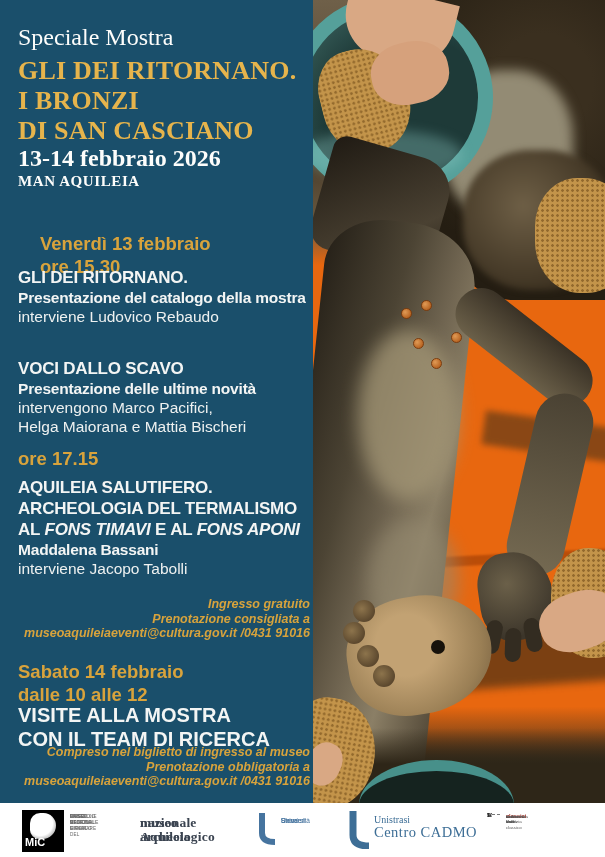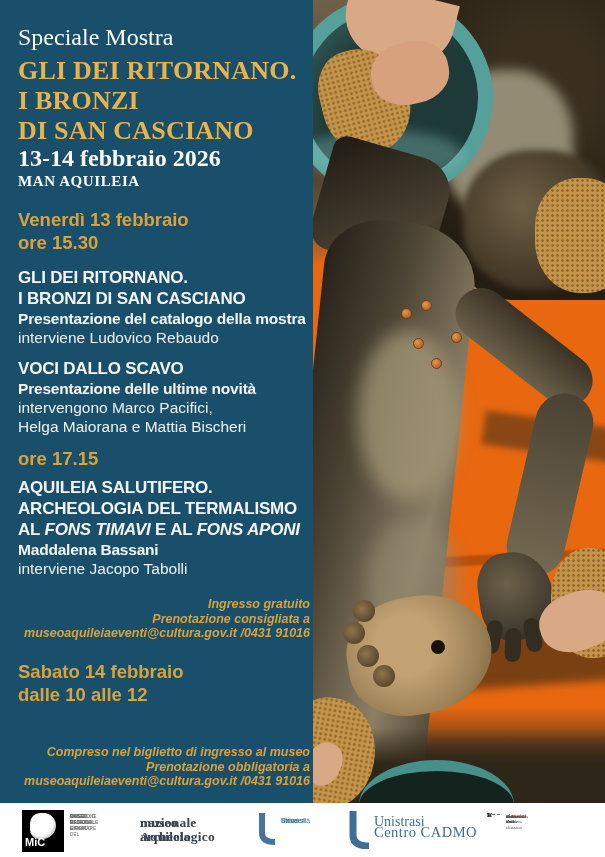--- a/index.html
+++ b/index.html
@@ -16,21 +16,21 @@
   .dates { top:145px; color:#fdfdfb; font-size:24px; font-weight:bold; }
   .venue { top:173px; color:#fdfdfb; font-size:15px; font-weight:bold; letter-spacing:.6px; }
 
   .gold { color:#d8a33c; }
   .ghead { font-size:18.5px; font-weight:bold; line-height:23px; }
   .etitle { color:#f3f5f4; font-size:17px; font-weight:bold; line-height:21px; letter-spacing:-.2px; }
   .esub { color:#f3f5f4; font-size:15.5px; font-weight:bold; line-height:19px; letter-spacing:-.2px; }
   .espk { color:#eef1f0; font-size:15.5px; line-height:19px; }
   .enote { color:#d8a33c; font-size:12.5px; font-weight:bold; font-style:italic; line-height:14.5px;text-align:right; }
 
-  .fri-head { top:208px; }
+  .fri-head { top:232px;margin-left:22px; }
   .event1 { top:267px; }
   .event2 { top:358px; }
   .time2 { top:447px; }
   .event3 { top:477px; }
   .notes1 { top:597px; }
   .sat-head { top:660px; }
   .sat-title { top:703px; color:#f3f5f4; font-size:20px; font-weight:bold; line-height:24px; }
   .notes2 { top:745px; }
   .it { font-style:italic; }
 
@@ -108,21 +108,21 @@
   .mic-label { left:3px; top:26px; color:#fff; font-family:Liberation Sans, sans-serif; font-size:11px;
                font-weight:bold; position:absolute; }
   .mic-text { left:70px; top:11px; font-size:4.6px; line-height:6px; color:#6b6b6b;
               letter-spacing:.2px; text-transform:uppercase; }
   .man-text { left:140px; top:13px; font-family:"Liberation Serif",serif; font-size:13.5px;
               line-height:14px; color:#3a4350; font-weight:600; letter-spacing:.2px; }
   .logo-mark { position:absolute; }
   .siena { left:258px; top:10px; }
   .siena-text { left:281px; top:14px; font-size:6.5px; line-height:7px; color:#46749f; }
   .cadmo { left:349px; top:8px; }
-  .cadmo-text1 { left:374px; top:11px; font-size:14px; color:#3d6e96; font-family:"Liberation Serif",serif; }
+  .cadmo-text1 { left:374px; top:11px; font-size:10px; color:#3d6e96; font-family:"Liberation Serif",serif; }
   .cadmo-text2 { left:374px; top:21px; font-size:14.5px; color:#3d6e96; font-family:"Liberation Serif",serif;
                  letter-spacing:.5px; }
   .iuav { left:487px; top:9px; width:14px; font-family:"Liberation Serif",serif; font-size:7px;
           line-height:6px; color:#222; text-align:center; }
   .iuav-dash { width:13px; border-top:1px dashed #777; margin:1.5px 0; }
   .iuav-text { left:506px; top:11px; font-size:4.4px; line-height:5.4px; color:#555; }
   .iuav-classici { color:#9c2b1f; font-size:5.6px; font-weight:bold; }
 </style>
 </head>
 <body>
@@ -139,21 +139,20 @@
     <div class="blk serif dates">13-14 febbraio 2026</div>
     <div class="blk serif venue">MAN AQUILEIA</div>
 
     <div class="blk gold ghead fri-head">
       <div>Venerdì 13 febbraio</div>
       <div>ore 15.30</div>
     </div>
 
     <div class="blk event1">
       <div class="etitle">GLI DEI RITORNANO.</div>
-      <div class="etitle">I BRONZI DI SAN CASCIANO</div>
       <div class="esub">Presentazione del catalogo della mostra</div>
       <div class="espk">interviene Ludovico Rebaudo</div>
     </div>
 
     <div class="blk event2">
       <div class="etitle">VOCI DALLO SCAVO</div>
       <div class="esub">Presentazione delle ultime novità</div>
       <div class="espk">intervengono Marco Pacifici,</div>
       <div class="espk">Helga Maiorana e Mattia Bischeri</div>
     </div>
@@ -172,20 +171,24 @@
       <div class="enote">Ingresso gratuito</div>
       <div class="enote">Prenotazione consigliata a</div>
       <div class="enote">museoaquileiaeventi@cultura.gov.it /0431 91016</div>
     </div>
 
     <div class="blk gold ghead sat-head">
       <div>Sabato 14 febbraio</div>
       <div>dalle 10 alle 12</div>
     </div>
 
+    <div class="blk sat-title">
+      <div>VISITE ALLA MOSTRA</div>
+      <div>CON IL TEAM DI RICERCA</div>
+    </div>
 
     <div class="blk notes2">
       <div class="enote">Compreso nel biglietto di ingresso al museo</div>
       <div class="enote">Prenotazione obbligatoria a</div>
       <div class="enote">museoaquileiaeventi@cultura.gov.it /0431 91016</div>
     </div>
   </div>
 
   <div class="photo">
     <div class="mud-wet"></div>

